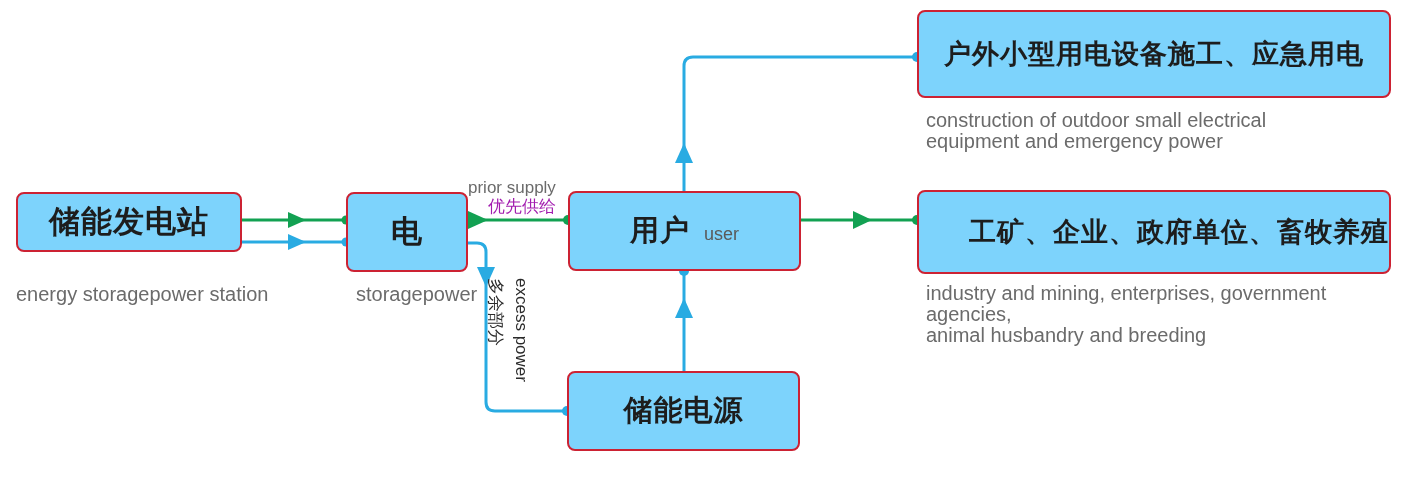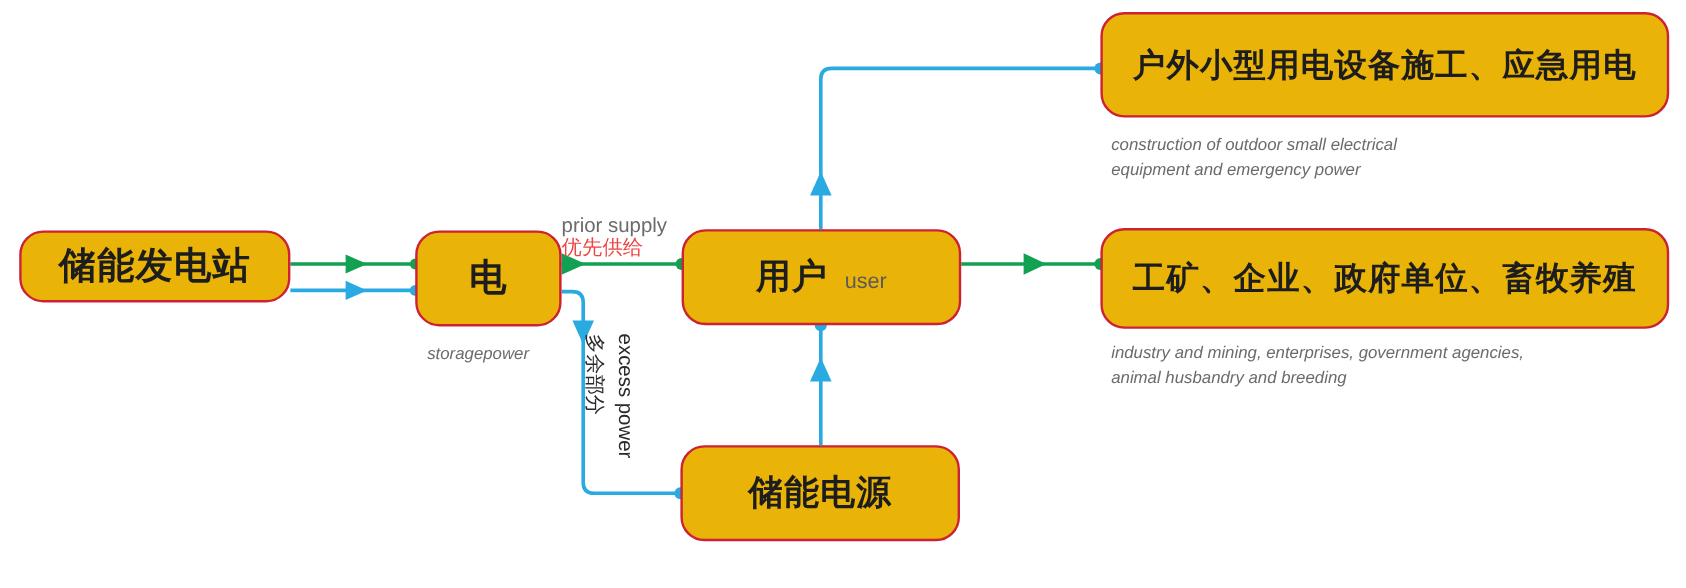--- a/index.html
+++ b/index.html
@@ -26,22 +26,22 @@
     top: 0;
     width: 1405px;
     height: 490px;
   }
 
   
   .node {
     position: absolute;
     box-sizing: border-box;
     border: 2.2px solid #cc2233;
-    border-radius: 20px;
-    background: #eab308;
+    border-radius: 8px;
+    background: #7dd3fc;
     display: flex;
     align-items: center;
     justify-content: center;
     z-index: 3;
   }
   .node-cn {
     font-weight: bold;
     color: #1d1d1d;
     letter-spacing: 1px;
     white-space: nowrap;
@@ -63,53 +63,52 @@
   #node-user { left: 568px; top: 191px; width: 233px; height: 80px; }
   #node-user .node-cn { font-size: 29px; display: flex; align-items: baseline; }
   #node-user .node-en-inline { font-size: 18px; }
 
   #node-storage { left: 567px; top: 371px; width: 233px; height: 80px; }
   #node-storage .node-cn { font-size: 29px; }
 
   #node-outdoor { left: 917px; top: 10px; width: 474px; height: 88px; }
   #node-outdoor .node-cn { font-size: 27px; }
 
-  #node-industry { left: 917px; top: 190px; width: 474px; height: 84px; }
+  #node-industry { left: 917px; top: 190px; width: 474px; height: 84px; justify-content: flex-end; }
   #node-industry .node-cn { font-size: 27px; }
 
   
   .caption {
     position: absolute;
     color: #6b6b6b;
-    font-size: 14px;
+    font-size: 20px;
     line-height: 21px;
     white-space: pre-line;
     z-index: 2;
-    font-style: italic;
   }
   #cap-station     { left: 16px;  top: 284px; }
   #cap-electricity { left: 356px; top: 284px; }
   #cap-storage     { left: 572px; top: 462px; }
   #cap-outdoor     { left: 926px; top: 110px; }
   #cap-industry    { left: 926px; top: 283px; }
 
   
   .edge-label {
     position: absolute;
     z-index: 4;
     white-space: nowrap;
     line-height: 19px;
   }
   #lbl-prior {
     left: 468px;
     top: 178px;
-    text-align: left;
+    text-align: right;
   }
   #lbl-prior .en { color: #6b6b6b; font-size: 17px; display: block; }
-  #lbl-prior .cn { color: #ef4444; font-size: 17px; display: block; }
+  #lbl-prior .cn { color: #a21caf; font-size: 17px; display: block; }
 
   #lbl-excess {
     left: 487px;
     top: 272px;
     width: 120px;
     height: 130px;
   }
   #lbl-excess .rot {
     position: absolute;
     transform-origin: 0 0;
@@ -174,20 +173,21 @@
     <g>
       <line x1="801" y1="220" x2="917" y2="220" stroke="#12a152" stroke-width="3"></line>
       <path d="M 853 211 L 872 220 L 853 229 z" fill="#12a152"></path>
       <circle cx="917" cy="220" r="5" fill="#12a152"></circle>
     </g>
   </svg>
 
   <div class="node" id="node-station">
     <span class="node-cn">储能发电站</span>
   </div>
+  <div class="caption" id="cap-station">energy storagepower station</div>
 
   <div class="node" id="node-electricity">
     <span class="node-cn">电</span>
   </div>
   <div class="caption" id="cap-electricity">storagepower</div>
 
   <div class="node" id="node-storage">
     <span class="node-cn">储能电源</span>
   </div>
 

